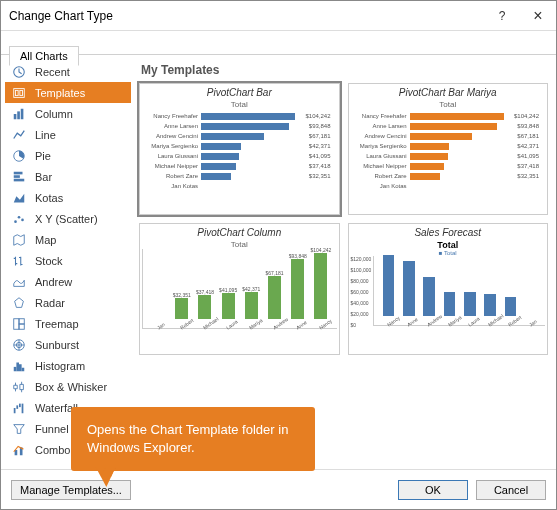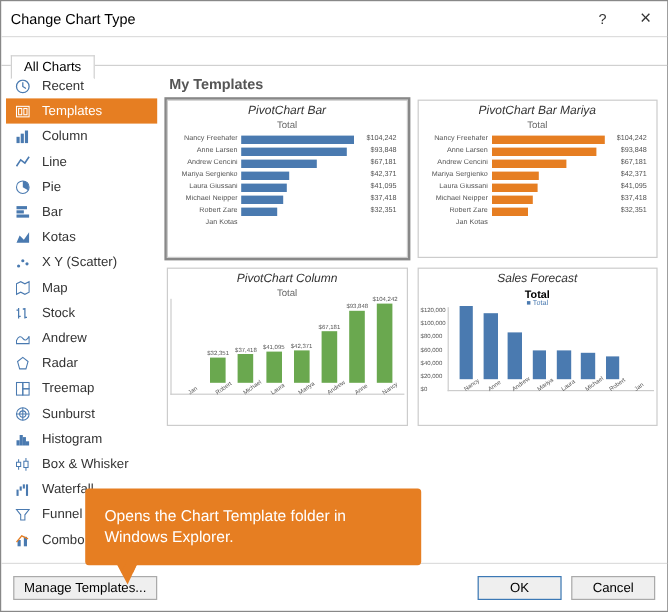--- a/index.html
+++ b/index.html
@@ -34,21 +34,21 @@
   .vbar-chart { display:flex; align-items:flex-end; justify-content:space-around; height:80px; padding:2px 4px; border-bottom:1px solid #ccc; border-left:1px solid #ccc; }
   .vbar-col { display:flex; flex-direction:column; align-items:center; width:10%; }
   .vbar-fill { width:70%; }
   .vbar-lbl { font-size:5px; color:#555; margin-top:1px; transform:rotate(-35deg); transform-origin:top right; white-space:nowrap; width:10px; }
   .vbar-val { font-size:5px; color:#555; }
   .footer { height: 40px; border-top: 1px solid #ddd; display: flex; align-items: center; padding: 0 10px; gap: 8px; }
   .manage-btn { font-size: 11px; padding: 3px 8px 3px 8px; border: 1px solid #aaa; background: #efefef; cursor:pointer; }
   .spacer { flex: 1; }
   .dlg-btn { font-size: 11px; width: 70px; padding: 3px 0; border: 1px solid #aaa; background: #efefef; cursor:pointer; text-align:center; }
   .dlg-btn.primary { border: 1px solid #3b78b5; }
-  .callout { position: absolute; left: 70px; bottom: 38px; width: 280px; background: #E67E22; color: #fff; font-size: 13px; padding: 14px 16px; border-radius: 3px; line-height: 1.4; }
+  .callout { position: absolute; left: 70px; bottom: 38px; width: 244px; background: #E67E22; color: #fff; font-size: 13px; padding: 14px 16px; border-radius: 3px; line-height: 1.4; }
   .callout::after { content:""; position:absolute; left:20px; bottom:-16px; border:10px solid transparent; border-top-color:#E67E22; border-right-color:#E67E22; transform:skewX(-25deg); }
   .legend { font-size:6px; color:#4a7ab0; text-align:center; }
 </style>
 </head>
 <body>
 
 <div class="dialog">
 
   <div class="titlebar">
     <span class="title">Change Chart Type</span>

